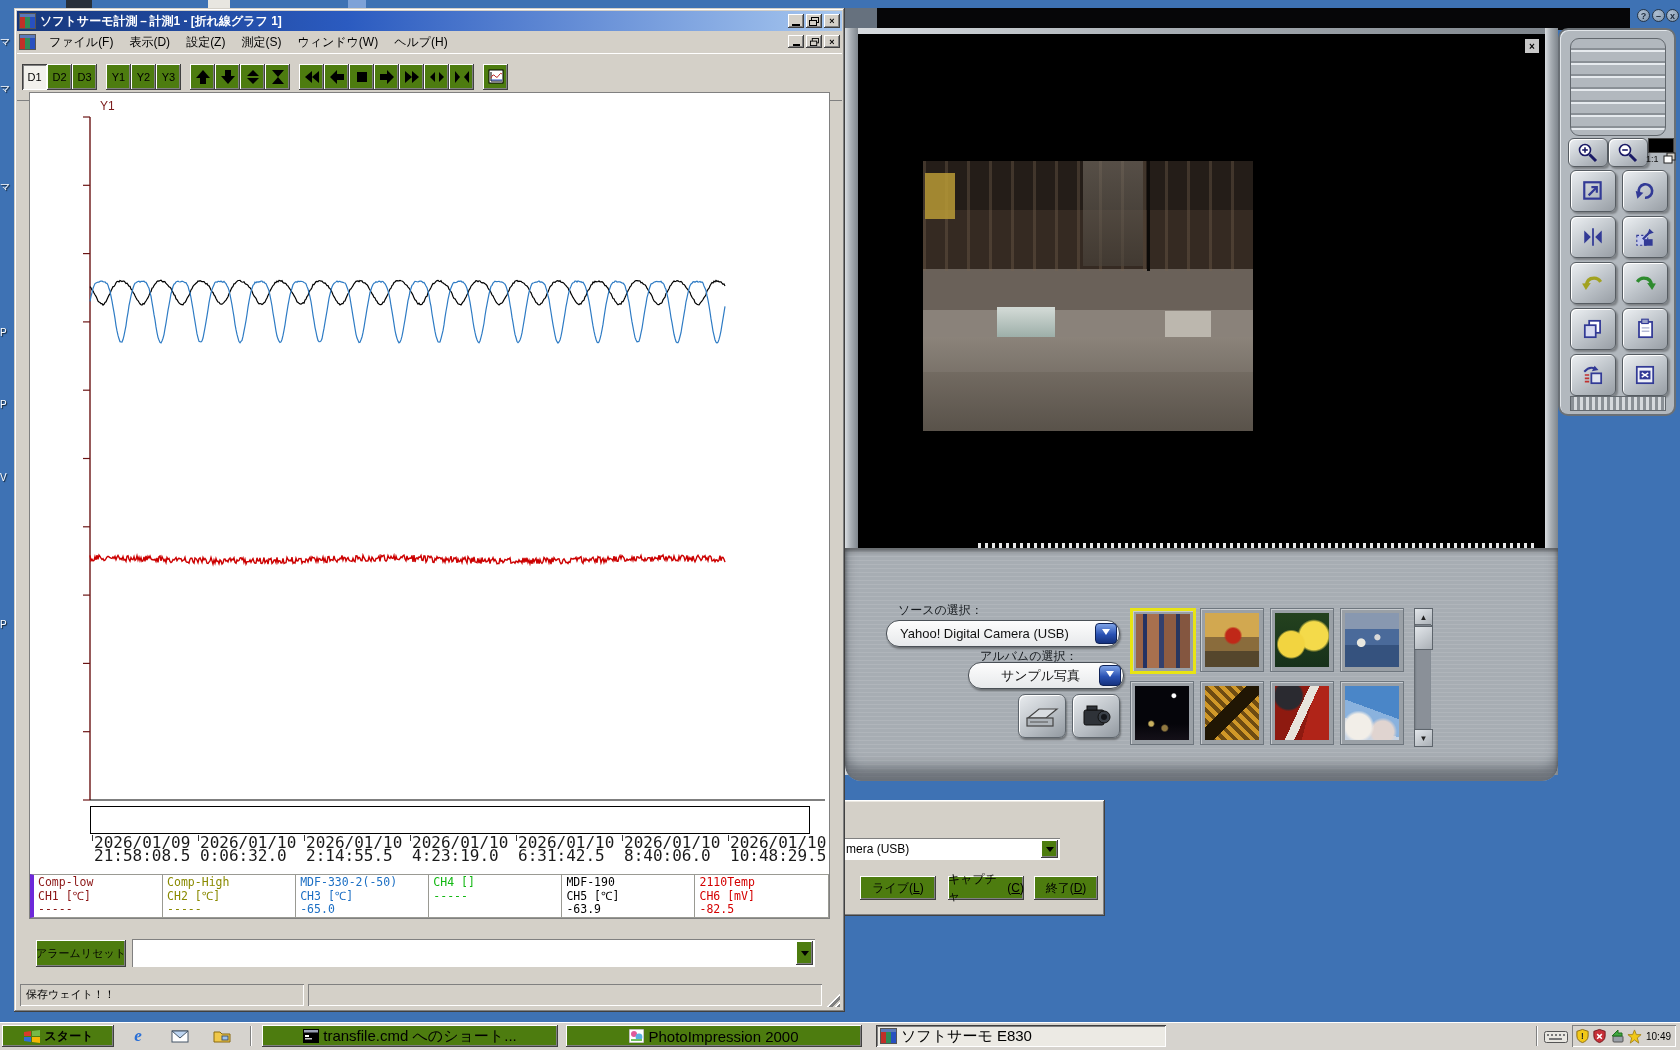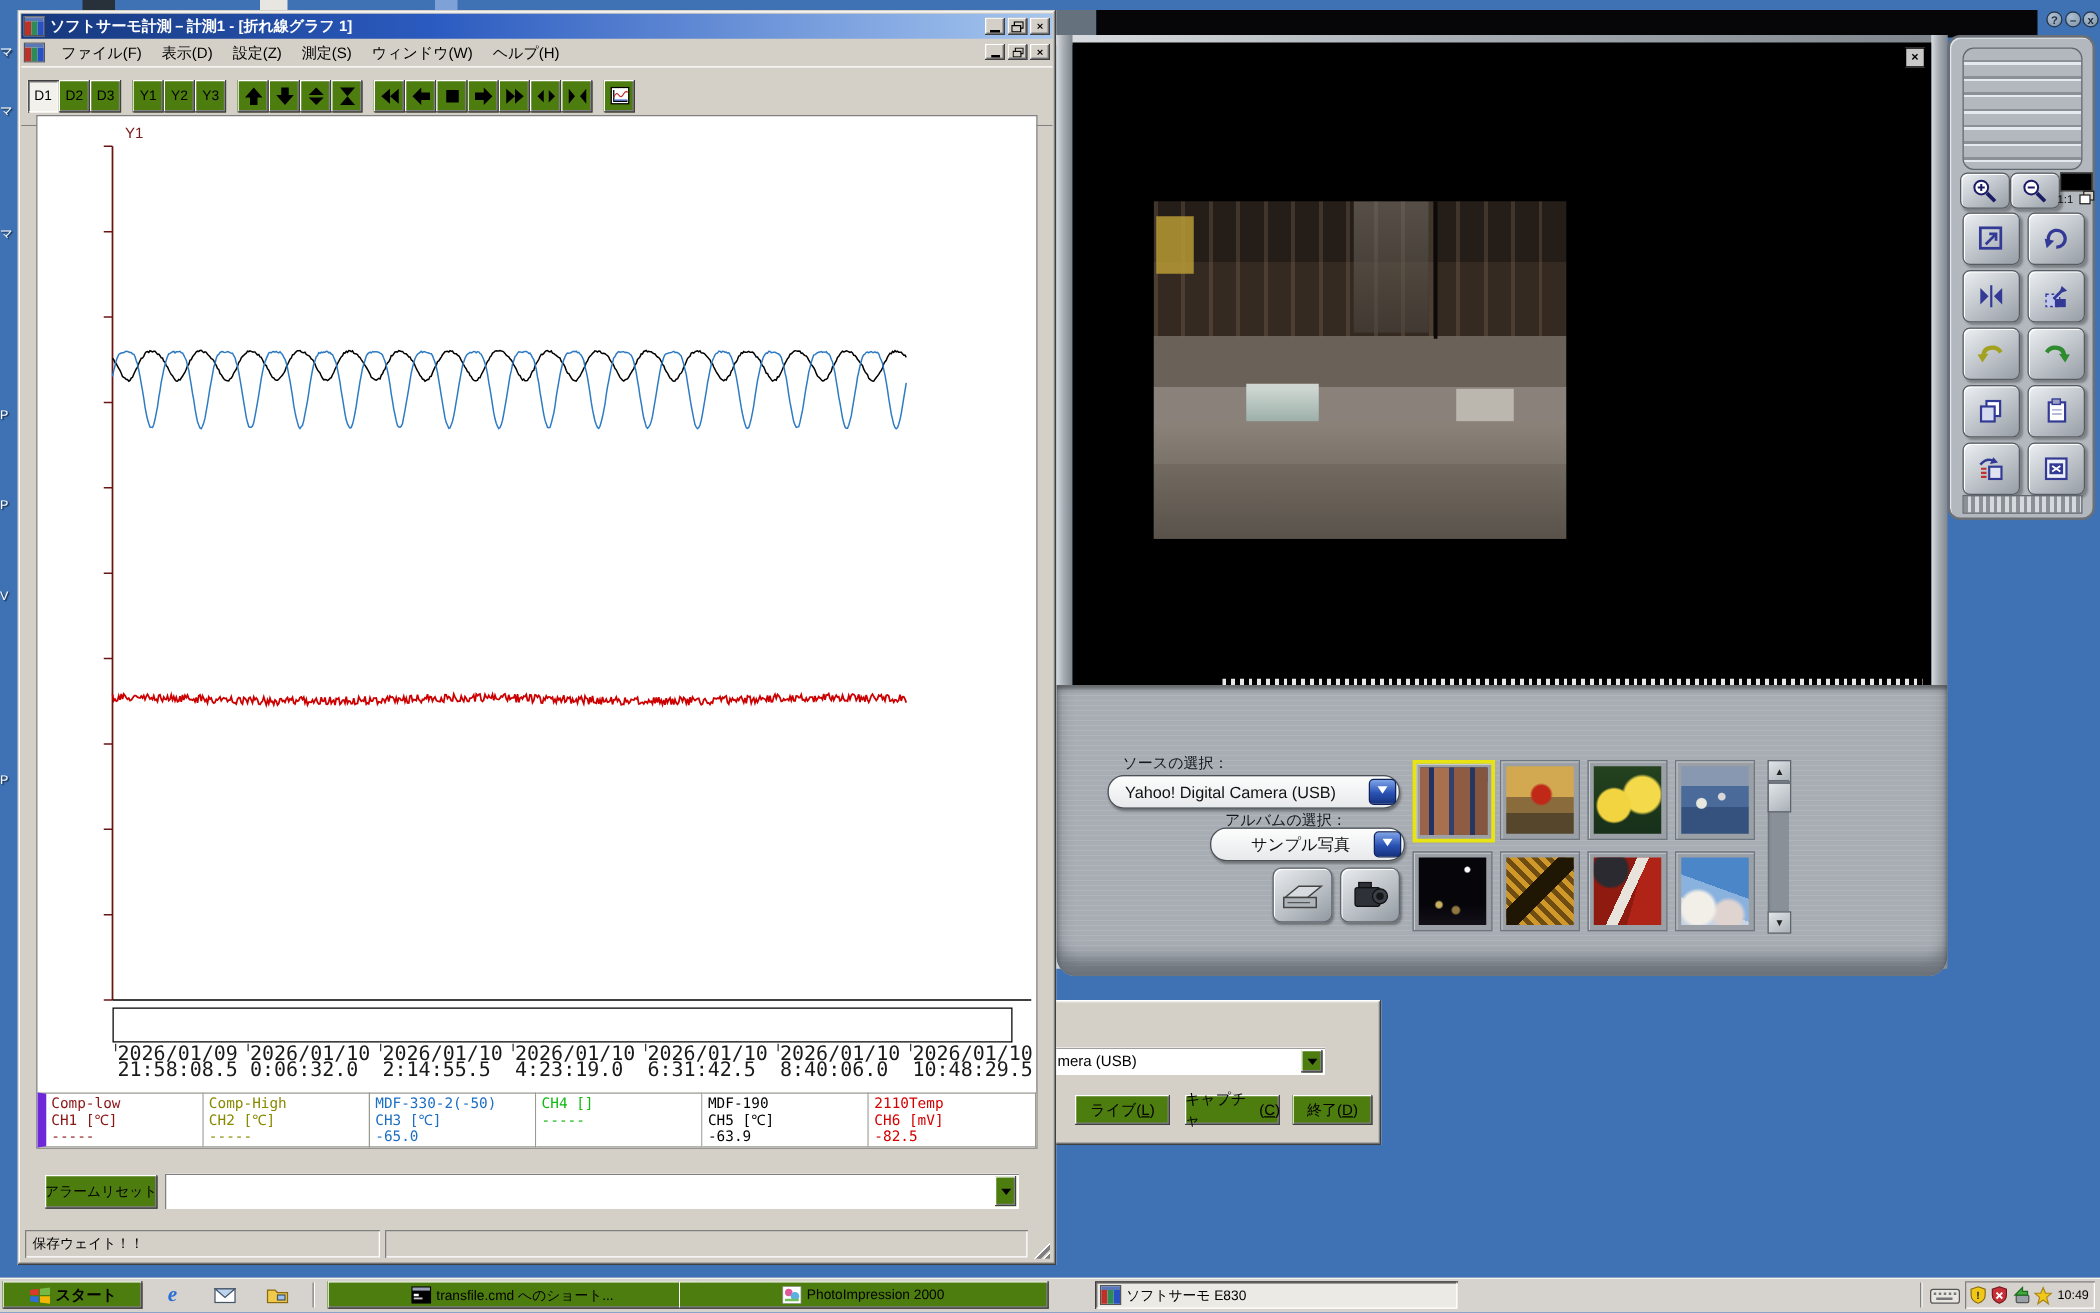--- a/index.html
+++ b/index.html
@@ -29,21 +29,21 @@
   
   #gwhite{left:16px;top:85px;width:799px;height:825px;background:#fff;box-shadow:0 0 0 1px #808080}
   #chartbox{left:0;top:0;width:799px;height:779px}
   .xtick{position:absolute;font-size:16px;color:#1a1a1a;white-space:pre;line-height:13px}
   .xtickmark{position:absolute;width:1px;height:6px;background:#333}
   #ylab{left:70px;top:6px;color:#7A1A1A;font-size:12px}
   #rangebox{left:60px;top:713px;width:718px;height:26px;background:#fff;border:1px solid #000}
   
   #legendrow{left:0px;top:781px;width:799px;height:44px;display:flex}
   .lcell{width:133.1px;height:44px;border:1px solid #9a9a93;border-left:none;box-sizing:border-box;padding:1px 4px;font-size:11.5px;line-height:13.5px;overflow:hidden;background:#fff}
-  .lcell:first-child{border-left:7px solid #6d28d9}
+  .lcell:first-child{border-left:4px solid #6d28d9}
   
   #alarmbtn{left:22px;top:932px;width:90px;height:27px;font-size:11px}
   #alarmcombo{left:118px;top:931px;width:683px;height:28px;background:#fff}
   #alarmdd{position:absolute;right:2px;top:2px;width:17px;height:24px}
   .ddarrow{width:0;height:0;border:4px solid transparent;border-top:5px solid #000;margin-top:5px}
   
   .statuscell{top:976px;height:22px;background:#D4D0C8;box-shadow:inset 1px 1px 0 #808080,inset -1px -1px 0 #fff;font-size:11px;padding:3px 6px;box-sizing:border-box}
   #grip{right:5px;bottom:5px;width:13px;height:13px;background:
     linear-gradient(135deg,transparent 0 50%,#fff 50% 57%,#808080 57% 71%,transparent 71% 78%,#fff 78% 85%,#808080 85% 100%)}
   
@@ -89,21 +89,21 @@
      background-image:repeating-linear-gradient(180deg,rgba(0,0,0,0) 0 9px,#8A9096 9px 11px,#E6EAEE 11px 13px)}
   .pbtn{background:linear-gradient(145deg,#EDF0F3,#BCC2C8 55%,#989EA5);border:1px solid #565C62;border-radius:6px;box-shadow:inset 1px 1px 0 #fff,2px 2px 2px rgba(0,0,0,.3);display:flex;align-items:center;justify-content:center}
   #plcd{left:88px;top:108px;width:24px;height:13px;background:#000;border:1px solid #444}
   #pratio{left:86px;top:124px;font-size:9px;color:#111}
   #pribbed{left:10px;top:366px;width:94px;height:13px;background:repeating-linear-gradient(90deg,#8A9096 0 3px,#D6DADE 3px 6px);border:1px solid #62686E}
   
   #capdlg{left:828px;top:800px;width:277px;height:116px;z-index:20}
   .dbtn{height:24px;font-size:12px}
   
   #taskbar{left:0;top:1022px;width:1680px;height:28px;background:#D6D3CE;box-shadow:inset 0 1px 0 #fff;z-index:50}
-  .task{top:3px;height:22px;font-size:11px;display:flex;align-items:center;gap:4px;padding:0 4px;box-sizing:border-box;overflow:hidden;white-space:nowrap}
+  .task{top:3px;height:22px;font-size:15px;display:flex;align-items:center;gap:4px;padding:0 4px;box-sizing:border-box;overflow:hidden;white-space:nowrap}
   .qlicon{top:5px;width:20px;height:18px;display:flex;align-items:center;justify-content:center}
   #tray{left:1572px;top:3px;width:104px;height:22px;box-shadow:inset 1px 1px 0 #808080,inset -1px -1px 0 #fff;display:flex;align-items:center;gap:2px;padding:0 3px;box-sizing:border-box}
   .frag{color:#fff;font-size:10px;text-shadow:1px 1px 1px #123;z-index:1}
 </style>
 </head>
 <body>
 
 <div id="screen">
 
   <div class="abs frag" style="left:0;top:35px">マ</div>
@@ -579,21 +579,21 @@
 
     <div class="abs tbtn task" style="left:262px;width:296px">
       <svg width="16" height="14" viewBox="0 0 16 14" style="flex:none">
           <rect x="0" y="0" width="16" height="14" fill="#000"></rect>
           <rect x="1" y="1" width="14" height="2.5" fill="#9AA0B4"></rect>
           <rect x="2" y="6" width="4" height="2" fill="#fff"></rect>
           <rect x="2" y="9" width="7" height="1.5" fill="#C8C8C8"></rect>
         </svg>
       <span>transfile.cmd へのショート...</span>
     </div>
-    <div class="abs tbtn task" style="left:543px;width:296px">
+    <div class="abs tbtn task" style="left:566px;width:296px">
       <svg width="15" height="14" viewBox="0 0 15 14" style="flex:none">
           <rect x="0" y="0" width="15" height="14" fill="#fff" stroke="#888"></rect>
           <circle cx="5" cy="5" r="3" fill="#E05A9A"></circle>
           <circle cx="10" cy="8" r="3.4" fill="#5AB0E0"></circle>
           <rect x="2" y="10" width="11" height="2" fill="#70C060"></rect>
         </svg>
       <span>PhotoImpression 2000</span>
     </div>
     <div class="abs task" style="left:876px;width:290px;background:#ECEAE4;box-shadow:inset 1px 1px 0 #404040,inset -1px -1px 0 #fff,inset 2px 2px 0 #808080">
       <span class="appicon" style="flex:none">

